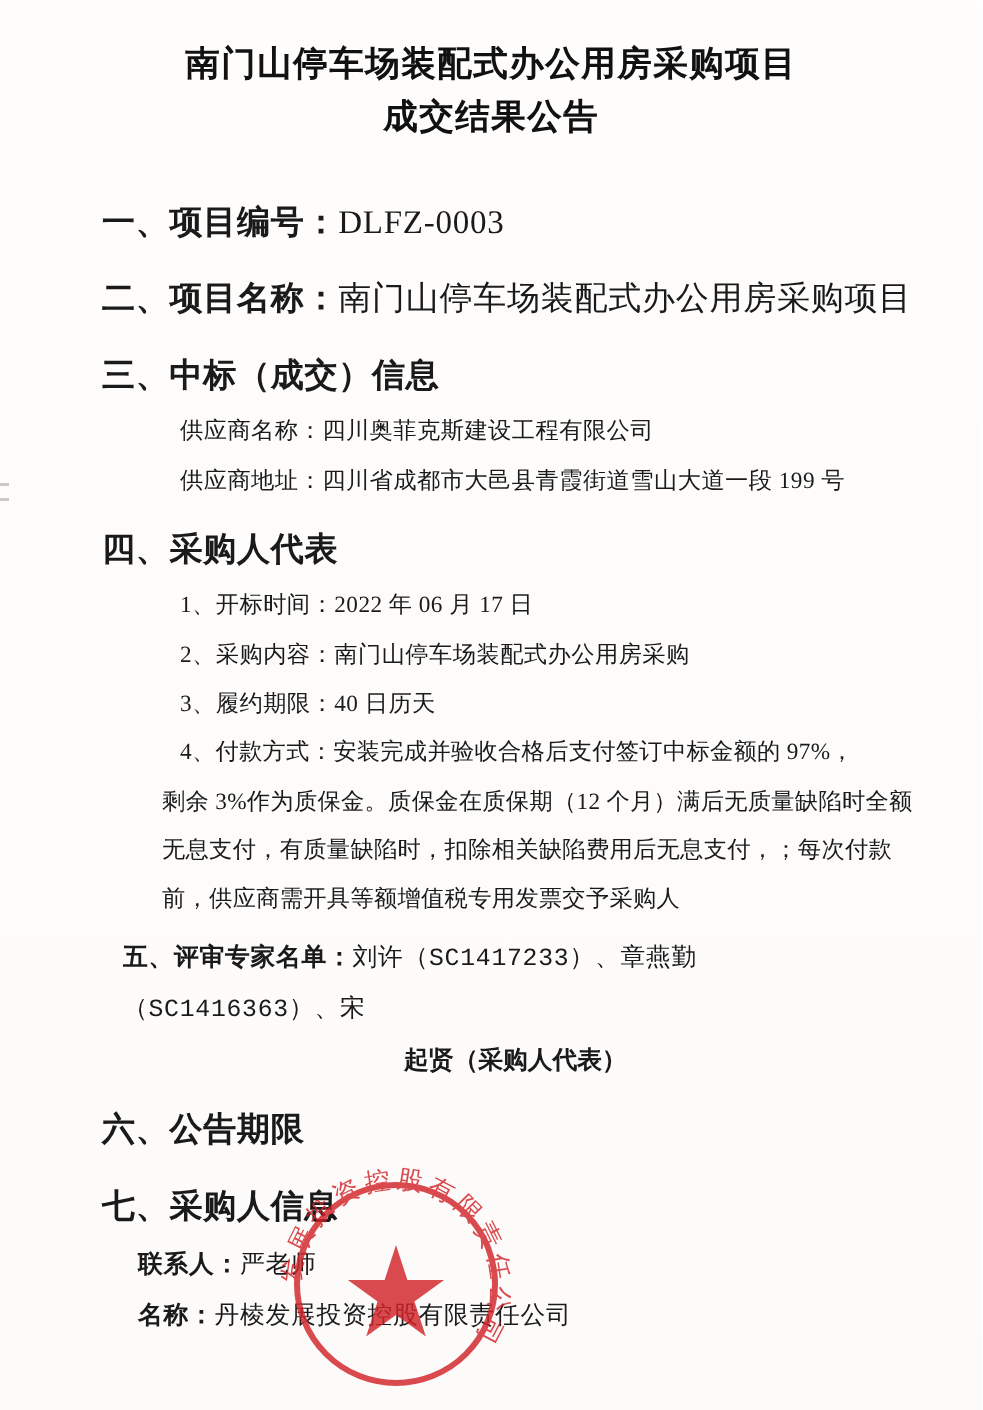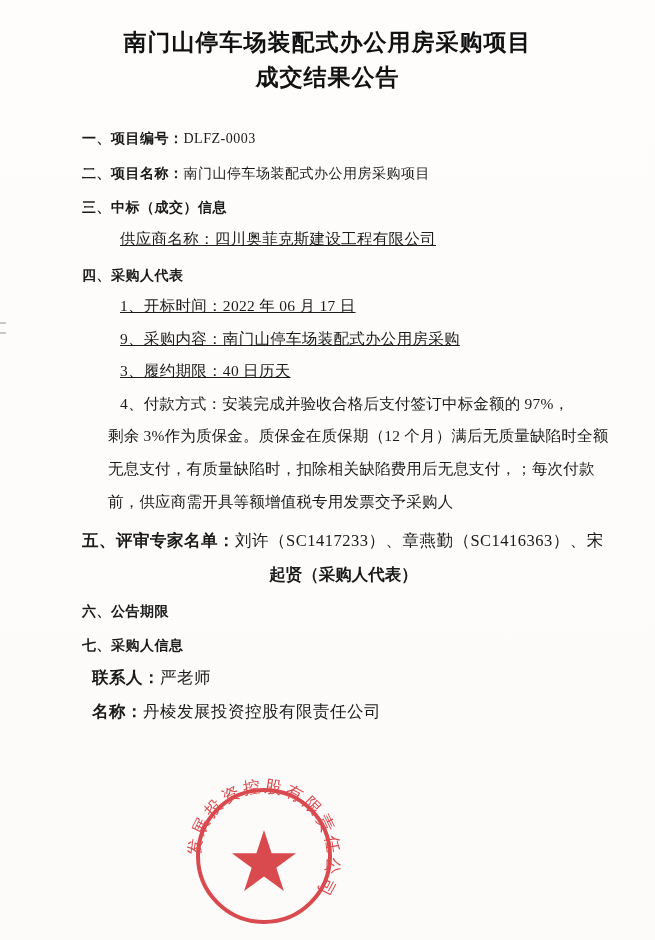--- a/index.html
+++ b/index.html
@@ -32,35 +32,34 @@
     font-size: 23px;
     font-weight: bold;
     letter-spacing: 1px;
     line-height: 1.5;
     color: #111;
   }
   .section {
     margin-bottom: 6px;
   }
   .lvl1 {
-    font-size: 14px;
+    font-size: 22px;
     font-weight: bold;
     line-height: 2.05;
-    margin-left: 36px;
+    margin-left: 22px;
     letter-spacing: 0.5px;
   }
   .lvl1 .inline-val {
     font-weight: normal;
   }
   .lvl2 {
     font-size: 15.5px;
     line-height: 2.1;
     margin-left: 74px;
     letter-spacing: 0.3px;
-    text-decoration: underline;
   }
   .lvl2.num {
     margin-left: 74px;
   }
   .para {
     font-size: 15.5px;
     line-height: 2.1;
     margin-left: 74px;
     text-indent: 0;
     letter-spacing: 0.2px;
@@ -70,20 +69,21 @@
     line-height: 2.1;
     margin-left: 62px;
     letter-spacing: 0.2px;
   }
   .hang {
     font-size: 16.5px;
     font-weight: bold;
     line-height: 2.05;
     margin-left: 36px;
     letter-spacing: 0.5px;
+    font-family: Liberation Mono, monospace;
   }
   .hang .normal {
     font-weight: normal;
   }
   .hang-cont {
     font-size: 16.5px;
     font-weight: bold;
     line-height: 2.05;
     margin-left: 32px;
     text-align: center;
@@ -139,26 +139,27 @@
     <div class="lvl1"><span>一、项目编号：</span><span class="inline-val">DLFZ-0003</span></div>
   </div>
 
   <div class="section">
     <div class="lvl1"><span>二、项目名称：</span><span class="inline-val">南门山停车场装配式办公用房采购项目</span></div>
   </div>
 
   <div class="section">
     <div class="lvl1">三、中标（成交）信息</div>
     <div class="lvl2">供应商名称：四川奥菲克斯建设工程有限公司</div>
+    <div class="lvl2">供应商地址：四川省成都市大邑县青霞街道雪山大道一段 199 号</div>
   </div>
 
   <div class="section">
     <div class="lvl1">四、采购人代表</div>
     <div class="lvl2 num">1、开标时间：2022 年 06 月 17 日</div>
-    <div class="lvl2 num">9、采购内容：南门山停车场装配式办公用房采购</div>
+    <div class="lvl2 num">2、采购内容：南门山停车场装配式办公用房采购</div>
     <div class="lvl2 num">3、履约期限：40 日历天</div>
     <div class="para">4、付款方式：安装完成并验收合格后支付签订中标金额的 97%，</div>
     <div class="para-cont">剩余 3%作为质保金。质保金在质保期（12 个月）满后无质量缺陷时全额无息支付，有质量缺陷时，扣除相关缺陷费用后无息支付，；每次付款前，供应商需开具等额增值税专用发票交予采购人</div>
   </div>
 
   <div class="section">
     <div class="hang"><span>五、评审专家名单：</span><span class="normal">刘许（SC1417233）、章燕勤（SC1416363）、宋</span></div>
     <div class="hang-cont"><span class="normal">起贤（采购人代表）</span></div>
   </div>
 

